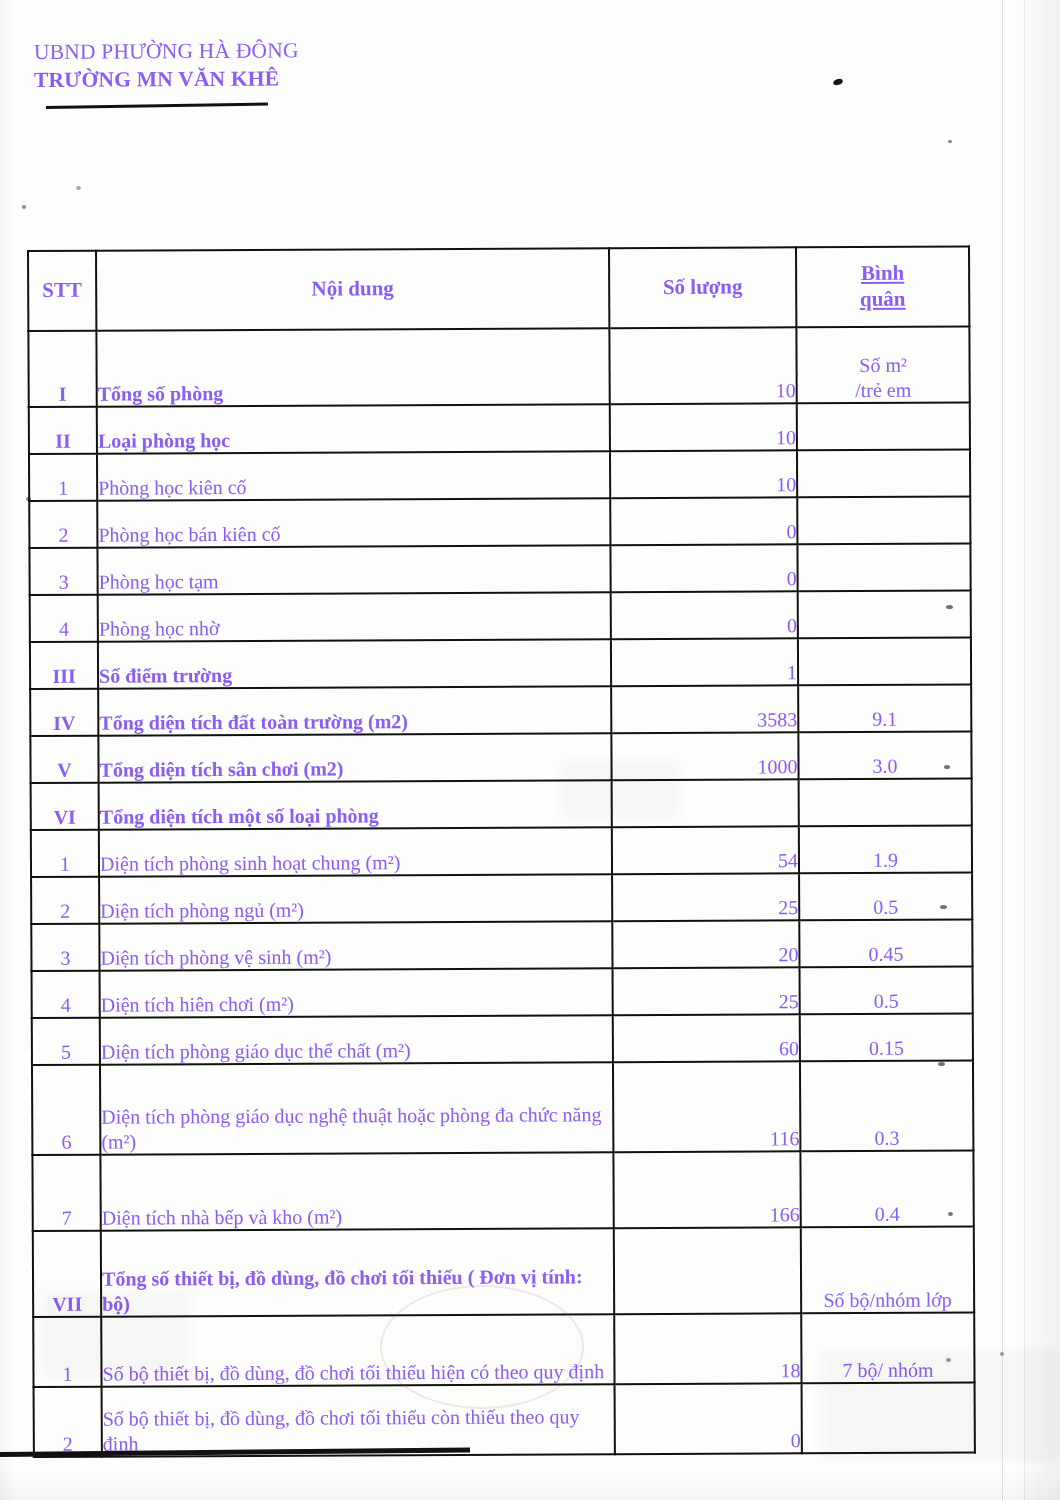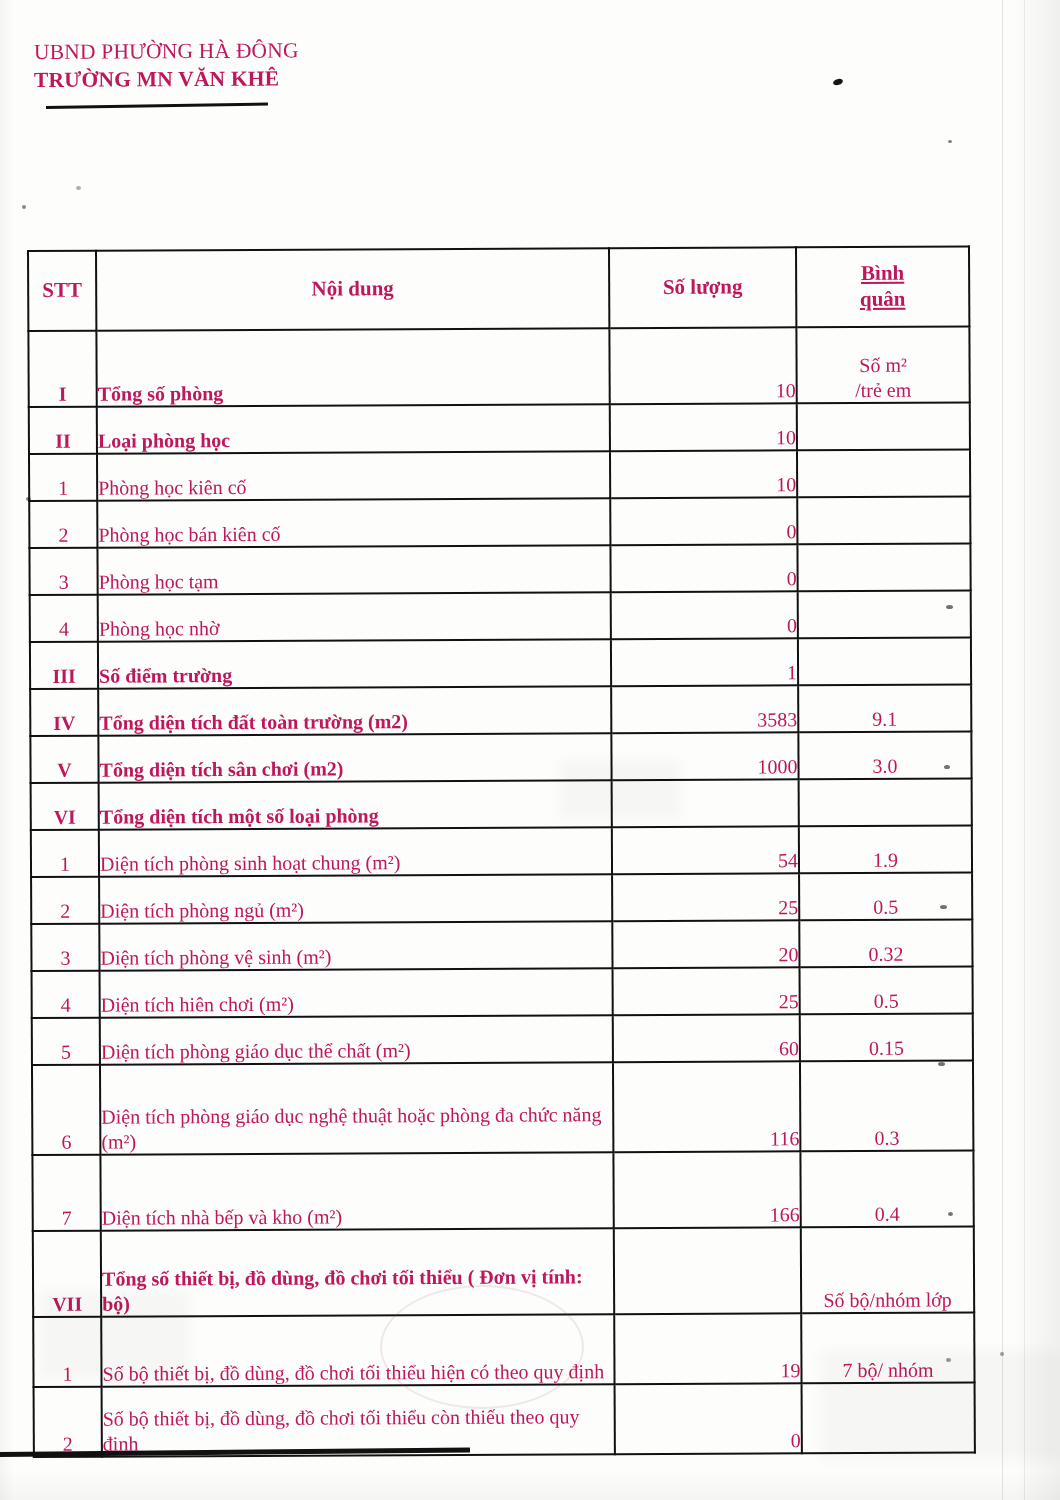--- a/index.html
+++ b/index.html
@@ -9,21 +9,21 @@
     background: #8a8a8a;
   }
   .page {
     position: relative;
     width: 1060px;
     height: 1500px;
     margin: 0 auto;
     background: #fdfdfb;
     overflow: hidden;
     font-family: "Liberation Serif", "DejaVu Serif", serif;
-    color: #be185d;
+    color: #8b5cf6;
   }
 
   
   .scan-noise {
     position: absolute;
     inset: 0;
     pointer-events: none;
     background:
       linear-gradient(90deg, rgba(0,0,0,0.035) 0px, rgba(0,0,0,0) 14px),
       linear-gradient(270deg, rgba(0,0,0,0.05) 0px, rgba(0,0,0,0) 46px),
@@ -353,21 +353,21 @@
           <td class="stt">2</td>
           <td class="noidung">Diện tích phòng ngủ (m²)</td>
           <td class="num">25</td>
           <td class="bq">0.5</td>
         </tr>
 
         <tr class="r-std">
           <td class="stt">3</td>
           <td class="noidung">Diện tích phòng vệ sinh (m²)</td>
           <td class="num">20</td>
-          <td class="bq">0.32</td>
+          <td class="bq">0.45</td>
         </tr>
 
         <tr class="r-std">
           <td class="stt">4</td>
           <td class="noidung">Diện tích hiên chơi (m²)</td>
           <td class="num">25</td>
           <td class="bq">0.5</td>
         </tr>
 
         <tr class="r-std">
@@ -394,21 +394,21 @@
         <tr class="r-vii">
           <td class="stt roman">VII</td>
           <td class="noidung bold">Tổng số thiết bị, đồ dùng, đồ chơi tối thiểu ( Đơn vị tính: bộ)</td>
           <td class="num"></td>
           <td class="bq wrapunit">Số bộ/nhóm lớp</td>
         </tr>
 
         <tr class="r-sub2">
           <td class="stt">1</td>
           <td class="noidung">Số bộ thiết bị, đồ dùng, đồ chơi tối thiểu hiện có theo quy định</td>
-          <td class="num">19</td>
+          <td class="num">18</td>
           <td class="bq wrapunit">7 bộ/ nhóm</td>
         </tr>
 
         <tr class="r-sub2">
           <td class="stt">2</td>
           <td class="noidung">Số bộ thiết bị, đồ dùng, đồ chơi tối thiểu còn thiếu theo quy định</td>
           <td class="num">0</td>
           <td class="bq"></td>
         </tr>
       </tbody>

